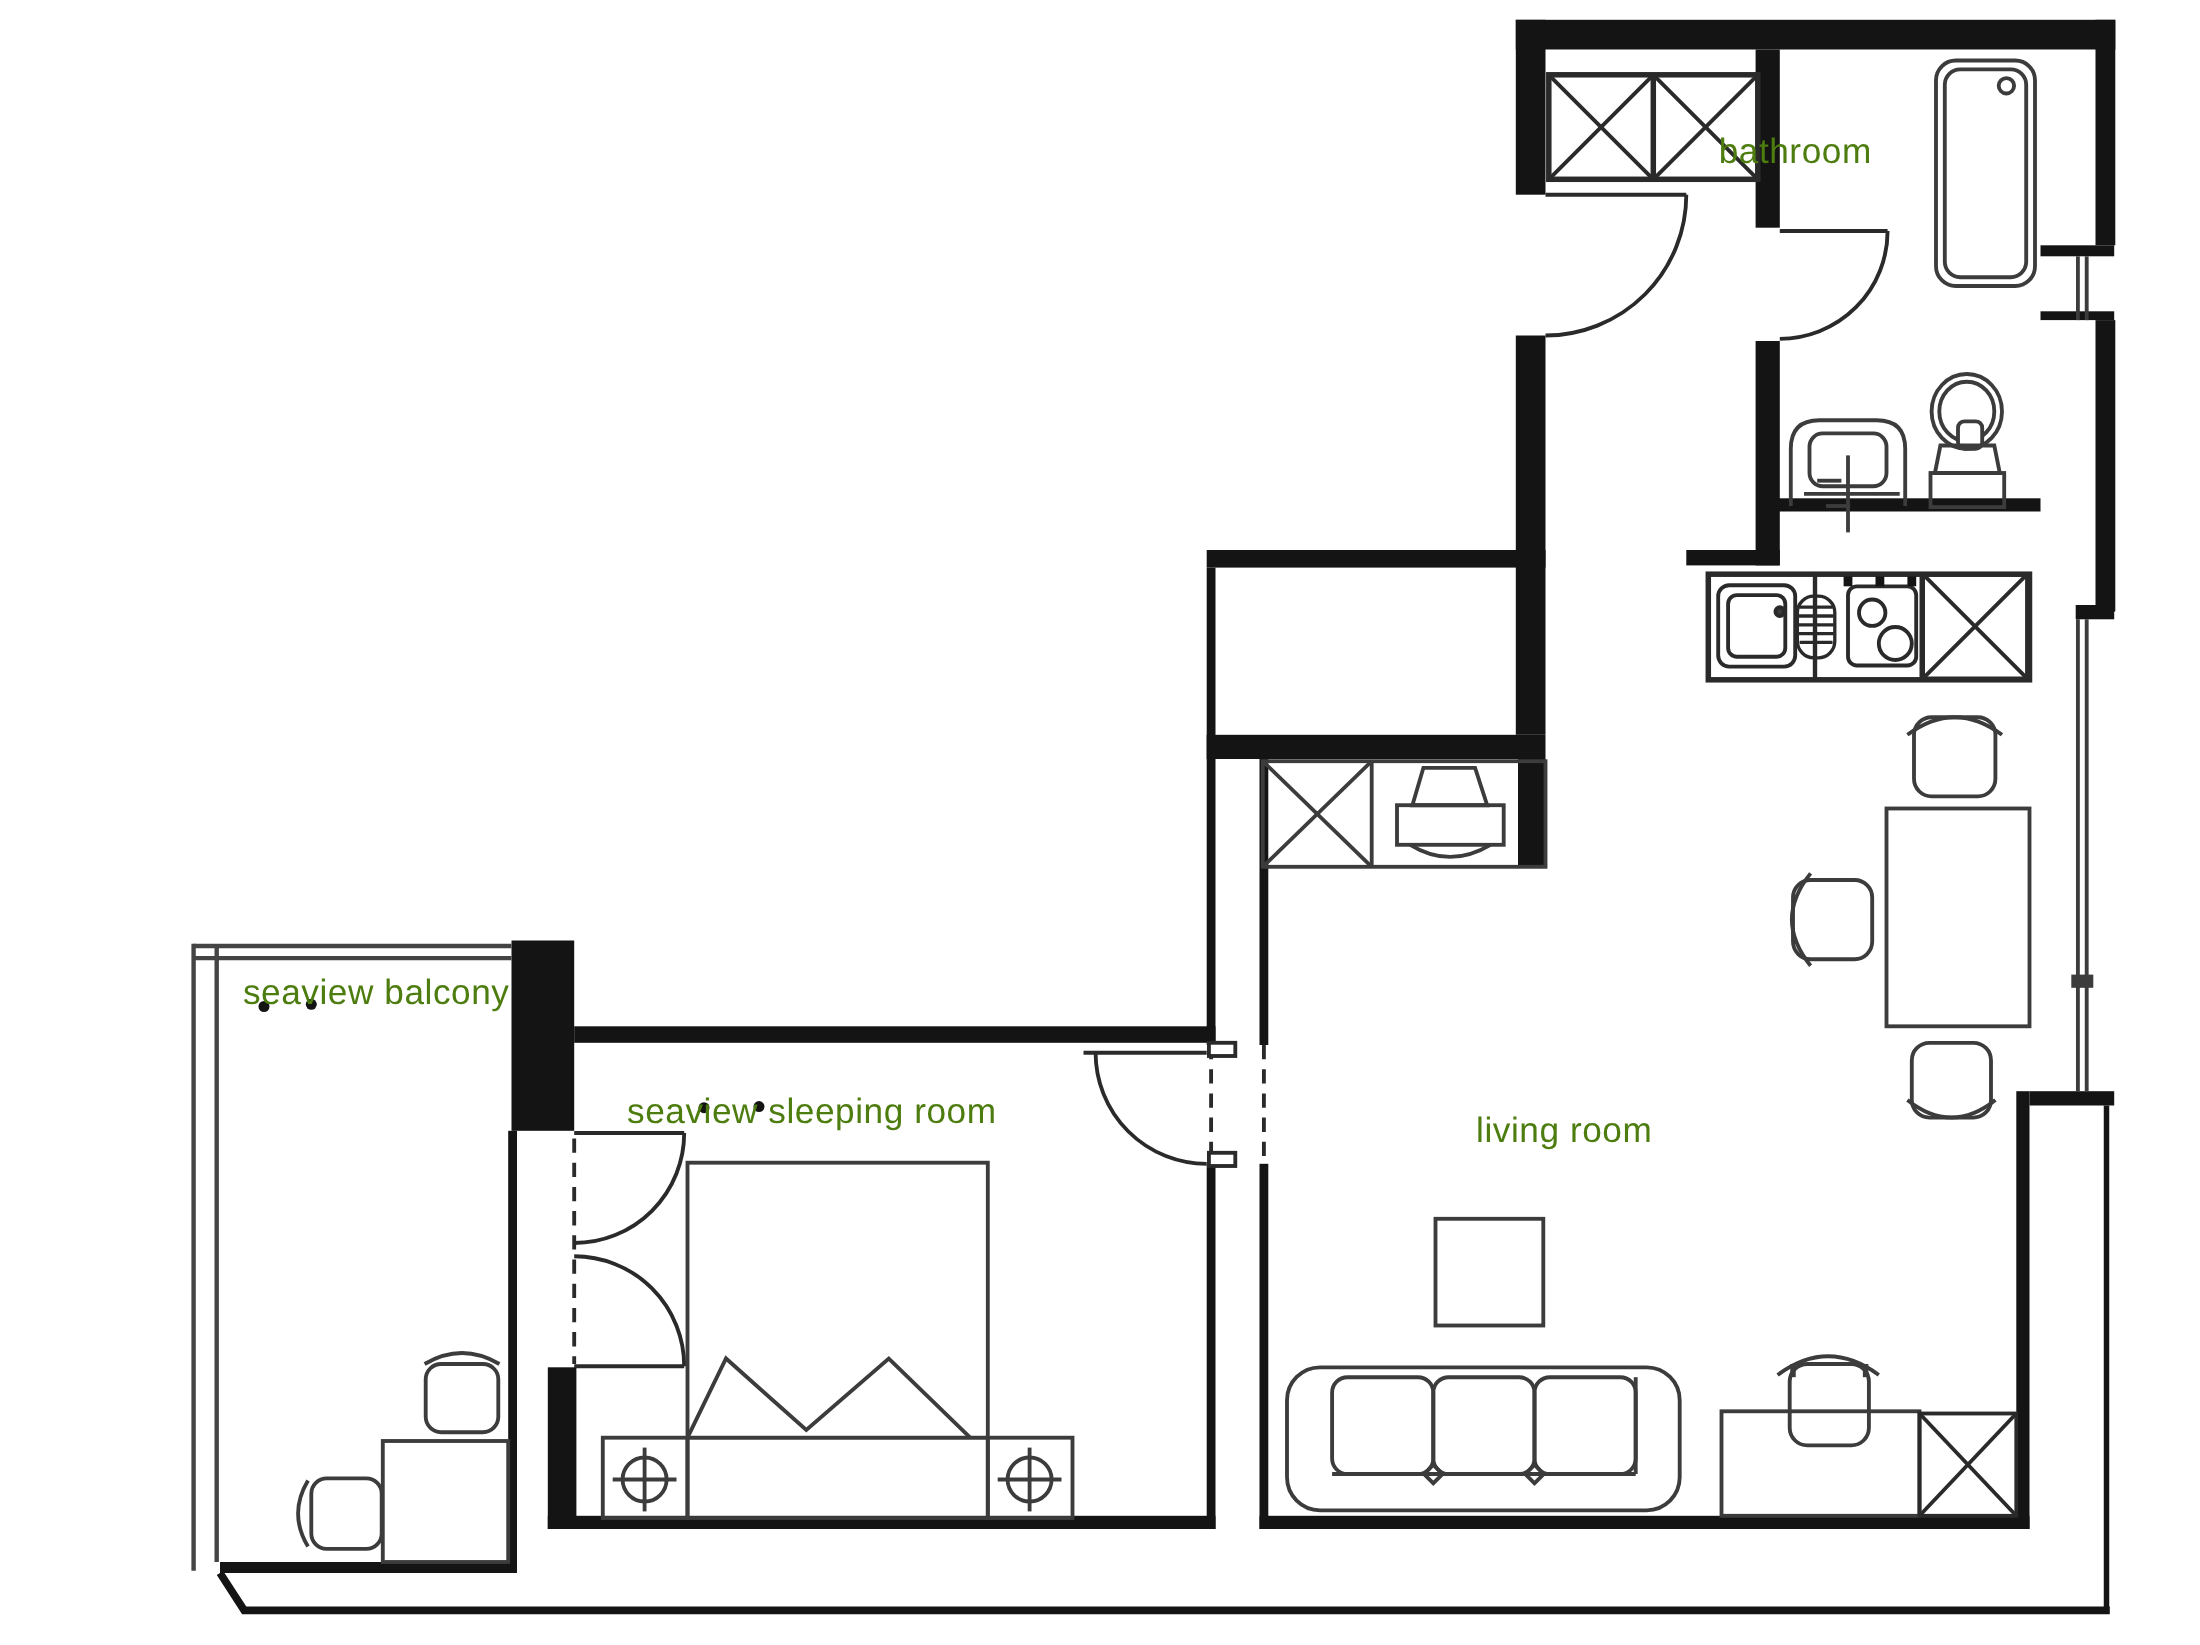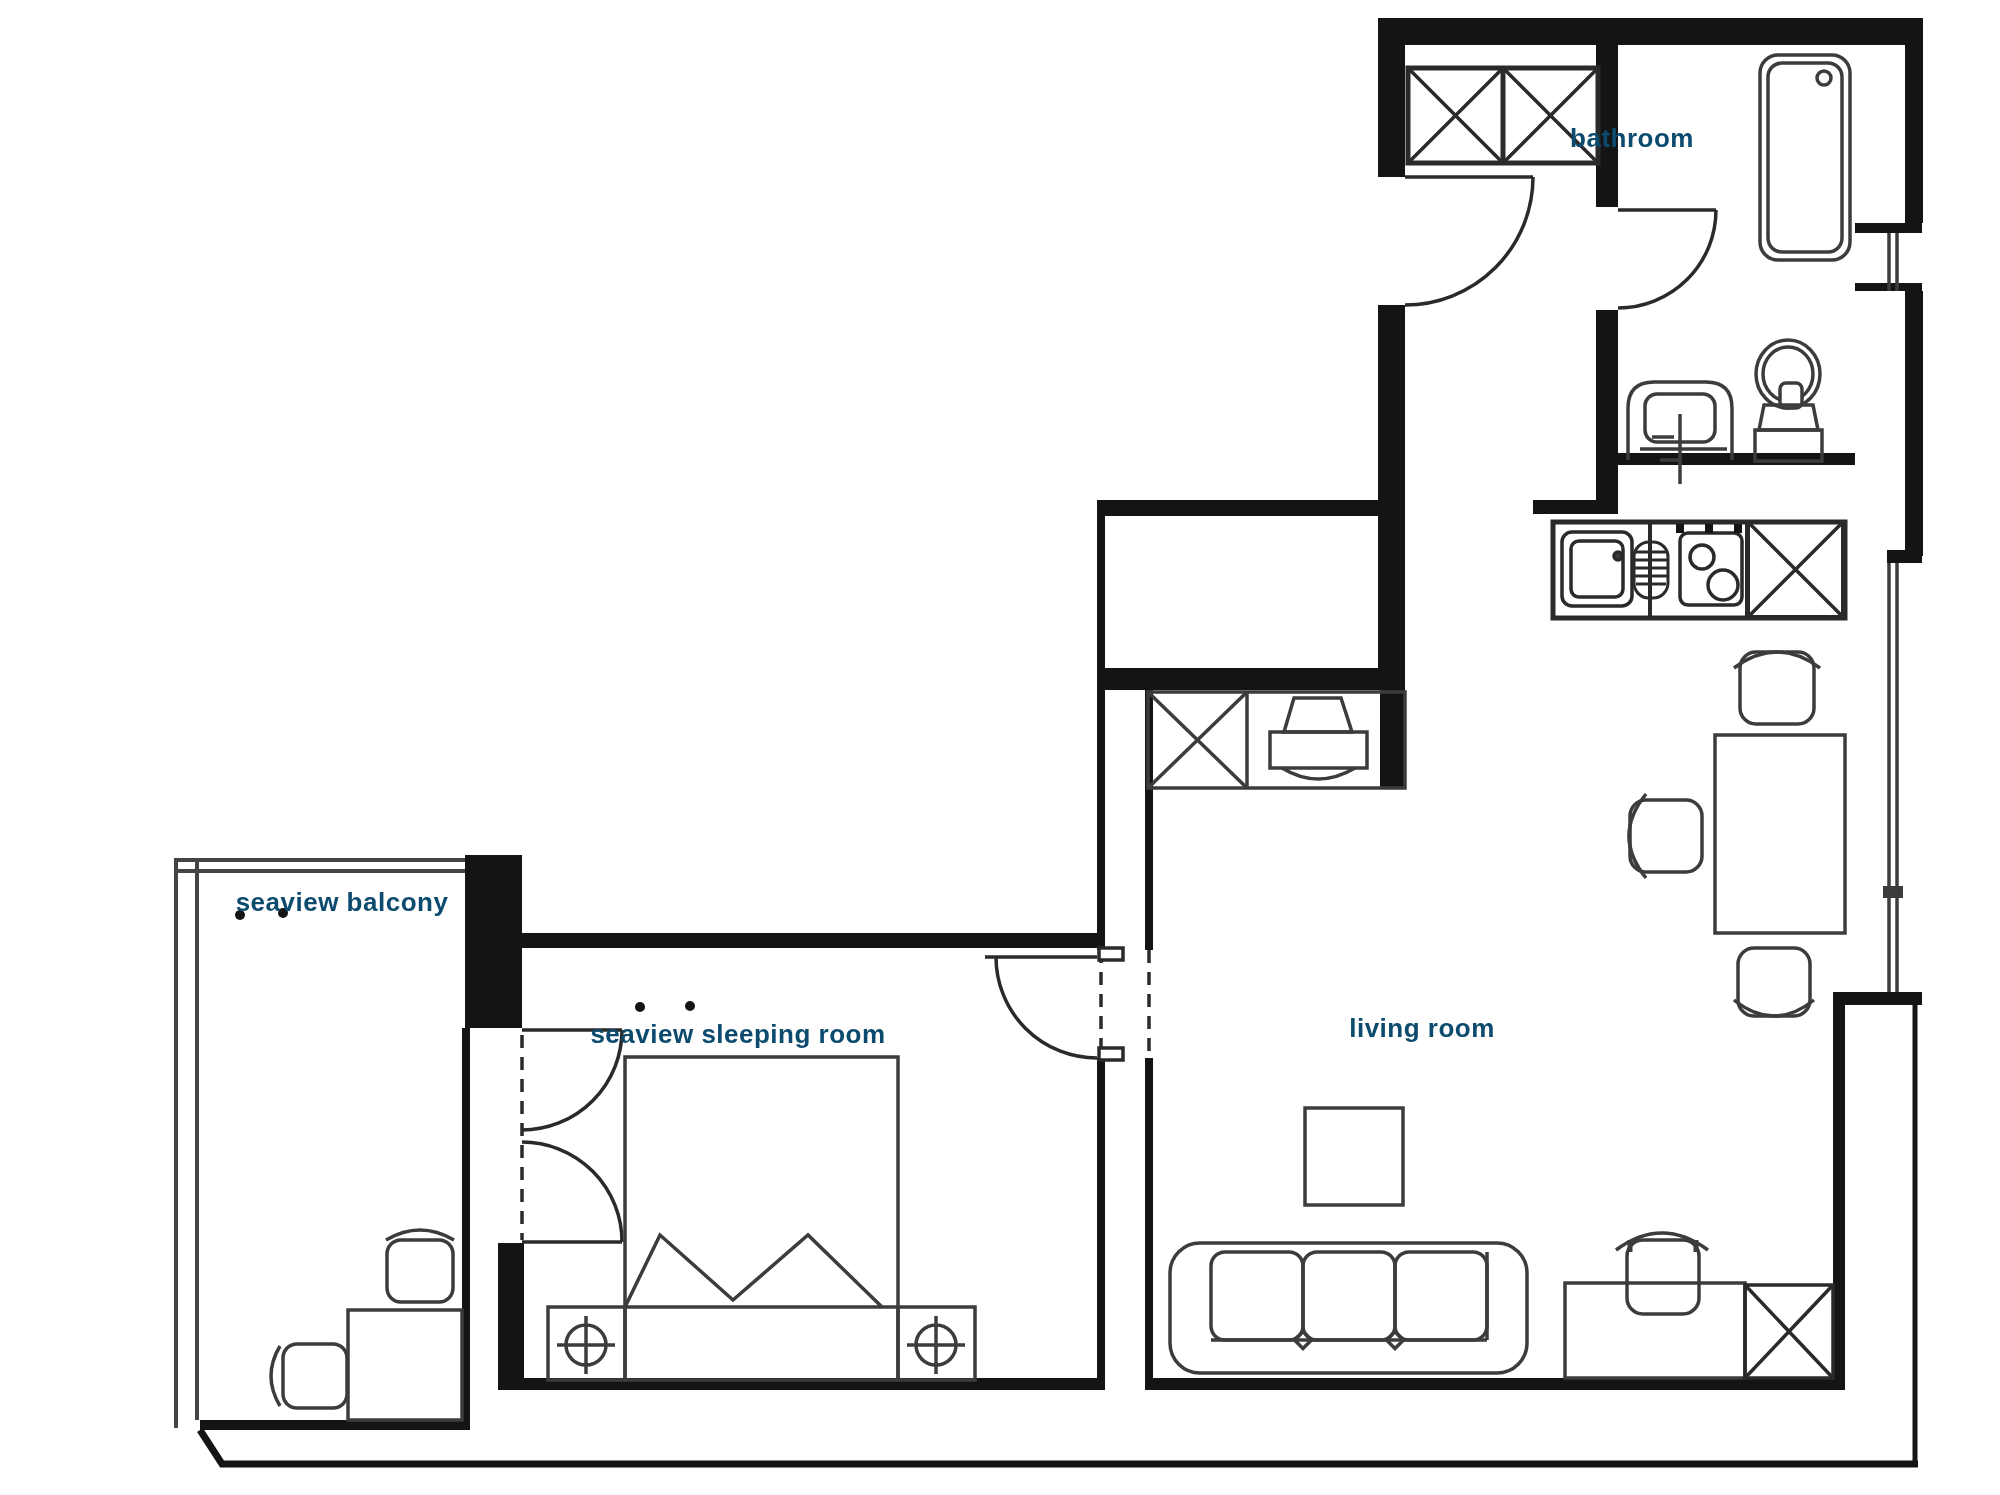--- a/index.html
+++ b/index.html
@@ -7,29 +7,29 @@
     position:relative;
     width:2000px;height:1495px;
     background:#fff;
     font-family:"Liberation Sans", sans-serif;
     overflow:hidden;
   }
   .plan svg{position:absolute;left:0;top:0;}
   .room-label{
     position:absolute;
     transform:translate(-50%,-50%);
-    font-weight:bold;
-    font-size:26px;
+    font-weight:normal;
+    font-size:32px;
     letter-spacing:0.5px;
-    color:#0c4a6e;
+    color:#4d7c0f;
     white-space:nowrap;
   }
   .lbl-bathroom{left:1632px;top:138px;}
   .lbl-balcony{left:342px;top:902px;}
-  .lbl-sleeping{left:738px;top:1034px;}
+  .lbl-sleeping{left:738px;top:1010px;}
   .lbl-living{left:1422px;top:1009px;margin-top:19px;}
 </style>
 </head>
 <body>
 
 <div class="plan">
 
 <svg width="2000" height="1495" viewBox="0 0 2000 1495" aria-hidden="true">
 
   <g fill="#141414" stroke="none">

